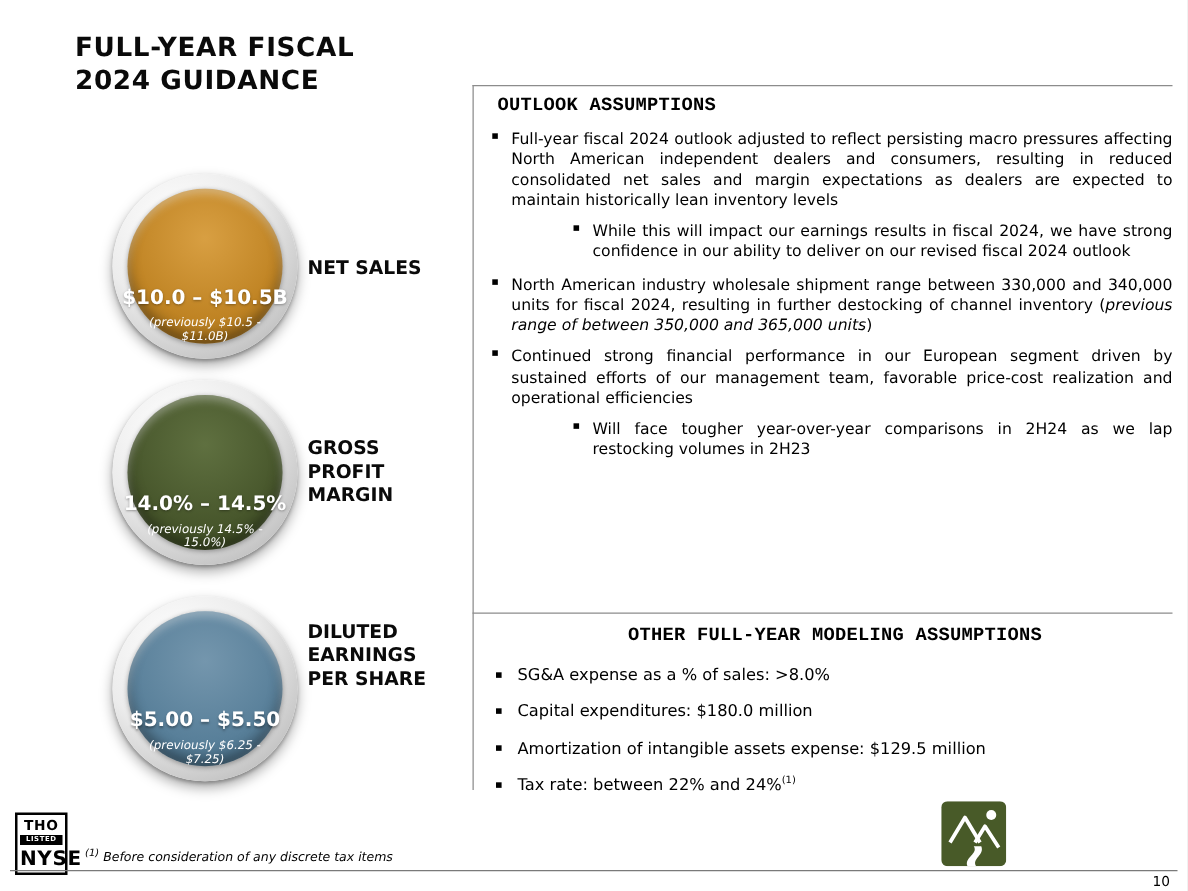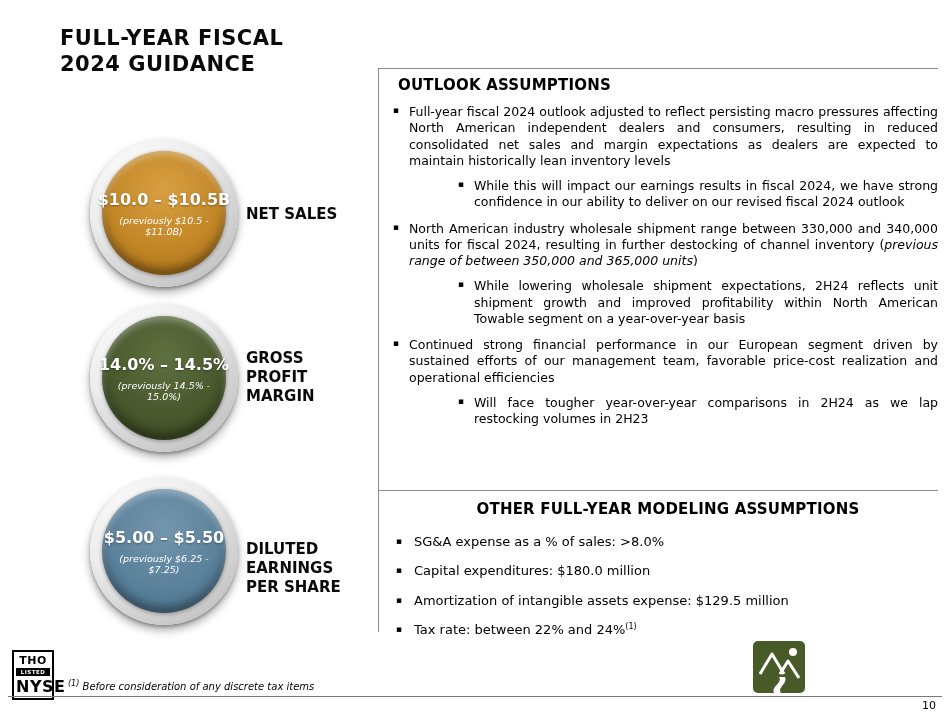--- a/index.html
+++ b/index.html
@@ -18,50 +18,50 @@
 
   
   .badge {
     position:absolute; width:148px; height:148px; border-radius:50%;
     background:radial-gradient(circle at 35% 28%, #ffffff 0%, #ececec 45%, #c9c9c9 75%, #a8a8a8 100%);
     box-shadow:0 5px 10px rgba(0,0,0,0.35), 0 2px 3px rgba(0,0,0,0.25);
     display:flex; align-items:center; justify-content:center;
   }
   .badge-inner {
     width:124px; height:124px; border-radius:50%;
-    display:flex; flex-direction:column; align-items:center; justify-content:center;
+    display:flex; flex-direction:column; align-items:center; justify-content:flex-end;
     color:#fff; text-align:center; padding:0 6px;
     box-shadow:inset 0 4px 7px rgba(255,255,255,0.35), inset 0 -6px 10px rgba(0,0,0,0.4), 0 1px 4px rgba(0,0,0,0.35);
   }
   .badge-inner.orange { background:radial-gradient(circle at 50% 32%, #d89f42 0%, #c08424 60%, #9e6b16 100%); }
   .badge-inner.green  { background:radial-gradient(circle at 50% 32%, #5f7040 0%, #48572c 60%, #37451f 100%); }
   .badge-inner.blue   { background:radial-gradient(circle at 50% 32%, #7496ad 0%, #59809a 60%, #466e88 100%); }
   .badge-value { font-size:16px; font-weight:bold; white-space:nowrap; text-shadow:0 1px 2px rgba(0,0,0,0.35); }
   .badge-prev  { font-size:9.5px; font-style:italic; margin-top:6px; }
   .badge.pos1 { left:90px; top:139px; }
   .badge.pos2 { left:90px; top:304px; }
   .badge.pos3 { left:90px; top:477px; }
   .badge-label {
     position:absolute; left:246px; width:122px; text-align:left;
     font-size:15px; font-weight:bold; line-height:1.25; color:#0a0a0a;
   }
   .badge-label.pos-label1 { top:205px; }
   .badge-label.pos-label2 { top:349px; }
-  .badge-label.pos-label3 { top:540px; }
+  .badge-label.pos-label3 { top:496px; }
 
   
   .rule-h { position:absolute; height:1px; background:#8c8c8c; }
   .rule-top { left:378px; top:68px;  width:560px; }
   .rule-mid { left:378px; top:490px; width:560px; }
   .rule-bottom { left:8px; top:696px; width:934px; background:#7a7a7a; }
   .rule-v { position:absolute; width:1px; background:#8c8c8c; left:378px; top:68px; height:564px; }
 
   
   .outlook { position:absolute; left:390px; top:72px; width:548px; }
-  .section-heading { font-size:15px; font-weight:bold; letter-spacing:0.2px; margin:4px 0 10px 8px; color:#000; }
+  .section-heading { font-size:15px; font-weight:bold; letter-spacing:0.2px; margin:4px 0 10px 8px; color:#000;font-family:Liberation Mono, monospace; }
   .bullet {
     position:relative; padding-left:19px; margin-bottom:9px;
     font-size:12.5px; line-height:1.3; text-align:justify; color:#000;
   }
   .bullet::before { content:"▪"; position:absolute; left:3px; top:1px; font-size:9px; }
   .bullet.l2 { margin-left:65px; margin-bottom:10px; }
   .bullet i { font-style:italic; }
 
   .modeling { position:absolute; left:390px; top:500px; width:548px; }
   .modeling .section-heading { margin:0 0 16px 8px;text-align:center; }
@@ -135,23 +135,20 @@
 
     <div class="bullet l1">
       <span>Full-year fiscal 2024 outlook adjusted to reflect persisting macro pressures affecting North American independent dealers and consumers, resulting in reduced consolidated net sales and margin expectations as dealers are expected to maintain historically lean inventory levels</span>
     </div>
     <div class="bullet l2">
       <span>While this will impact our earnings results in fiscal 2024, we have strong confidence in our ability to deliver on our revised fiscal 2024 outlook</span>
     </div>
     <div class="bullet l1">
       <span>North American industry wholesale shipment range between 330,000 and 340,000 units for fiscal 2024, resulting in further destocking of channel inventory (</span><i>previous range of between 350,000 and 365,000 units</i><span>)</span>
     </div>
-    <div class="bullet l2">
-      <span>While lowering wholesale shipment expectations, 2H24 reflects unit shipment growth and improved profitability within North American Towable segment on a year-over-year basis</span>
-    </div>
     <div class="bullet l1">
       <span>Continued strong financial performance in our European segment driven by sustained efforts of our management team, favorable price-cost realization and operational efficiencies</span>
     </div>
     <div class="bullet l2">
       <span>Will face tougher year-over-year comparisons in 2H24 as we lap restocking volumes in 2H23</span>
     </div>
   </div>
 
   <div class="modeling">
     <h2 class="section-heading">OTHER FULL-YEAR MODELING ASSUMPTIONS</h2>

